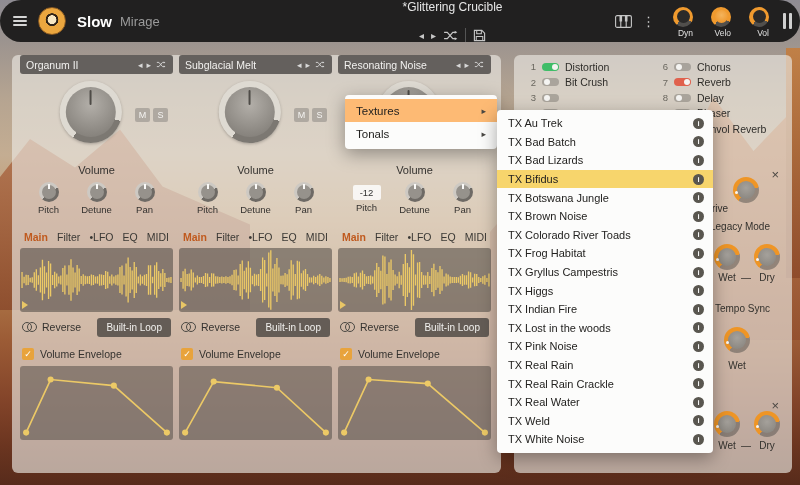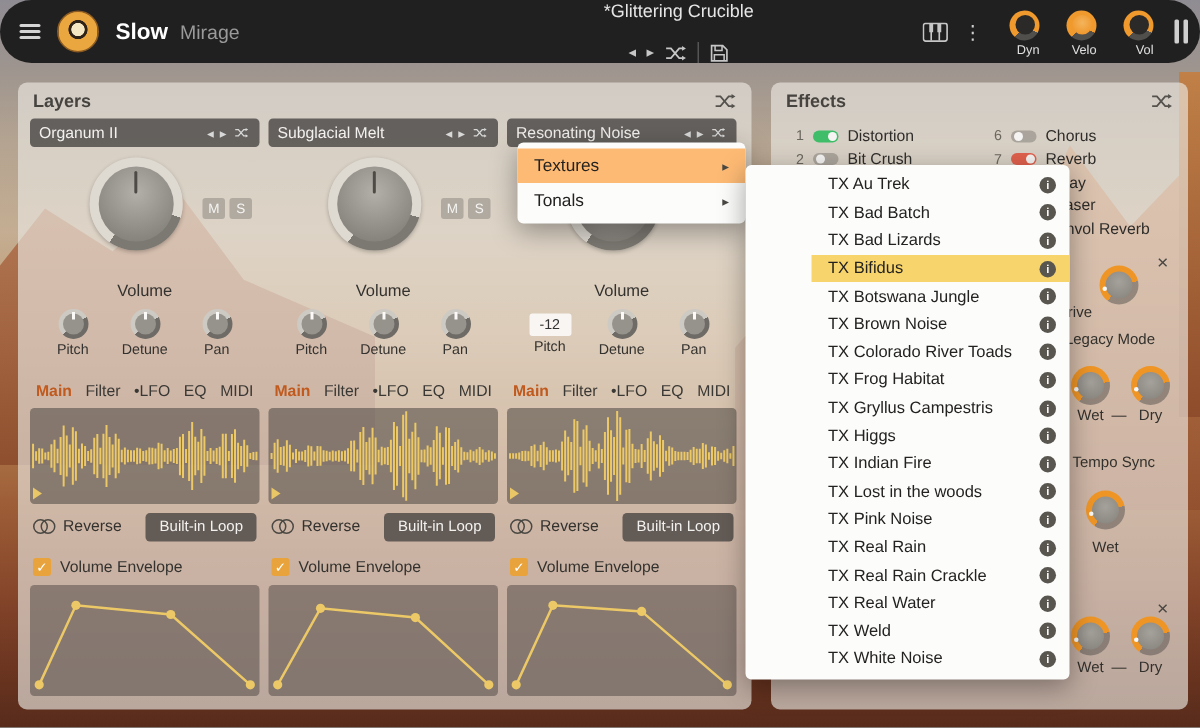--- a/index.html
+++ b/index.html
@@ -107,21 +107,21 @@
   .fx-dash{position:absolute;font-size:10px;color:#33312d;}
   .mini-dot{position:absolute;width:5px;height:5px;border-radius:50%;background:#e8922c;}
 
   
   .menu{position:absolute;background:#fcfcfb;border-radius:4px;box-shadow:0 5px 18px rgba(0,0,0,.35);z-index:10;padding:4px 0;}
   .menu1{left:345px;top:95px;width:152px;}
   .m1-row{height:23px;display:flex;align-items:center;justify-content:space-between;padding:0 11px;font-size:11.5px;color:#232220;cursor:pointer;}
   .m1-row.hl{background:#fdba74;}
   .m1-arrow{font-size:9px;color:#4a4843;}
   .menu2{left:497px;top:110px;width:216px;}
-  .m2-row{height:18.6px;display:flex;align-items:center;justify-content:space-between;padding:0 9px 0 11px;font-size:11px;color:#232220;cursor:pointer;margin-left:44px;}
+  .m2-row{height:18.6px;display:flex;align-items:center;justify-content:space-between;padding:0 9px 0 11px;font-size:11px;color:#232220;cursor:pointer;}
   .m2-row.hl{background:#f7d56c;}
   .info-ic{width:11px;height:11px;border-radius:50%;background:#59564f;color:#fbfbfa;font-size:7.5px;display:flex;align-items:center;justify-content:center;font-weight:bold;flex:0 0 auto;cursor:pointer;}
 </style>
 </head>
 <body>
 
 <div class="screen">
 
   <div class="bg">
     <div class="bg-grad"></div>
@@ -191,31 +191,20 @@
         <span class="tb-knob-label">Vol</span>
       </span>
       <span class="grip">
           <i></i>
           <i></i>
         </span>
     </div>
   </header>
 
   <section class="panel layers-panel">
-    <div class="panel-hd">
-      <span>Layers</span>
-      <span class="shuf">
-        <svg width="15" height="11" viewBox="0 0 16 12">
-            <path d="M1 2.5h3.5l6 7H13" fill="none" stroke="currentColor" stroke-width="1.3"></path>
-            <path d="M1 9.5h3.5l6-7H13" fill="none" stroke="currentColor" stroke-width="1.3"></path>
-            <path d="M12.6 0.8l2.8 1.7-2.8 1.7z" fill="currentColor"></path>
-            <path d="M12.6 7.8l2.8 1.7-2.8 1.7z" fill="currentColor"></path>
-          </svg>
-      </span>
-    </div>
     <div class="cols">
 
       <div class="col">
         <div class="col-hd">
           <span class="nm">Organum II</span>
           <span class="arr">◂</span>
           <span class="arr">▸</span>
           <span class="shuf">
             <svg width="12" height="9" viewBox="0 0 16 12">
                 <path d="M1 2.5h3.5l6 7H13M1 9.5h3.5l6-7H13" fill="none" stroke="currentColor" stroke-width="1.5"></path>
@@ -457,31 +446,20 @@
               <circle cx="88" cy="16" r="3" fill="#ecc966"></circle>
               <circle cx="144" cy="64" r="3" fill="#ecc966"></circle>
             </svg>
         </div>
       </div>
 
     </div>
   </section>
 
   <section class="panel effects-panel">
-    <div class="panel-hd">
-      <span>Effects</span>
-      <span class="shuf">
-        <svg width="15" height="11" viewBox="0 0 16 12">
-            <path d="M1 2.5h3.5l6 7H13" fill="none" stroke="currentColor" stroke-width="1.3"></path>
-            <path d="M1 9.5h3.5l6-7H13" fill="none" stroke="currentColor" stroke-width="1.3"></path>
-            <path d="M12.6 0.8l2.8 1.7-2.8 1.7z" fill="currentColor"></path>
-            <path d="M12.6 7.8l2.8 1.7-2.8 1.7z" fill="currentColor"></path>
-          </svg>
-      </span>
-    </div>
     <div class="slots">
       <div class="slot">
         <span class="slot-num">1</span>
         <span class="pill on">
             <i></i>
           </span>
         <span class="slot-name">Distortion</span>
       </div>
       <div class="slot">
         <span class="slot-num">6</span>

